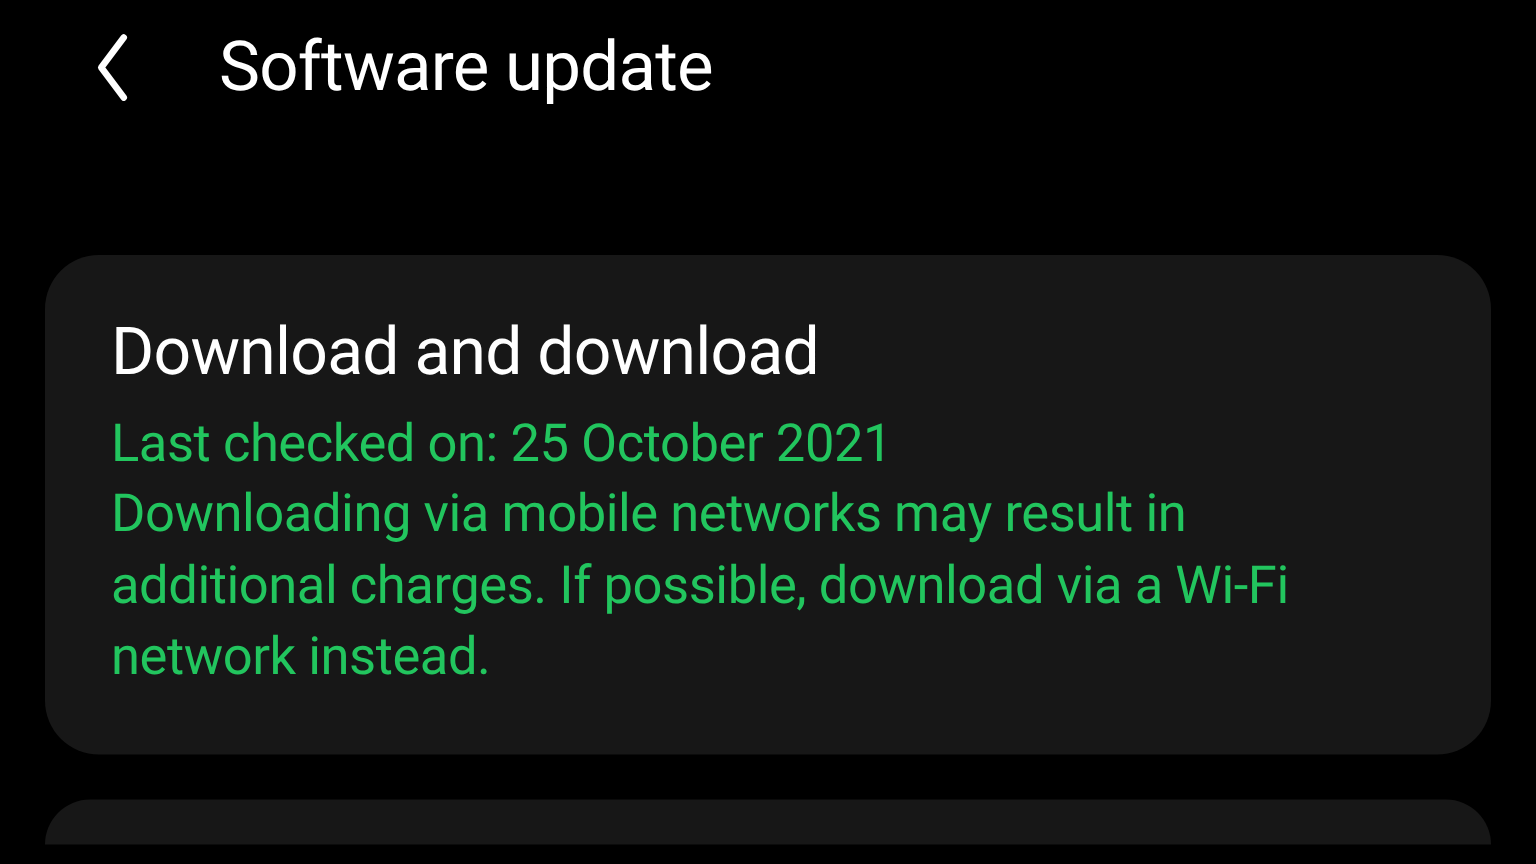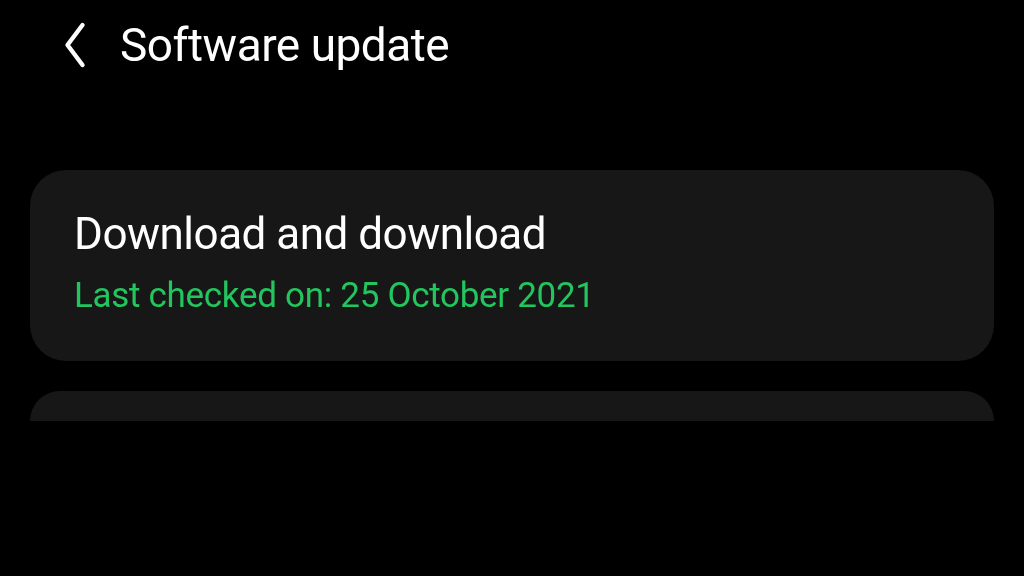--- a/index.html
+++ b/index.html
@@ -12,21 +12,21 @@
       width: 1024px;
       height: 576px;
       font-family: -apple-system, BlinkMacSystemFont, "Segoe UI", Roboto, sans-serif;
       overflow: hidden;
       color: #ffffff;
     }
     .header {
       display: flex;
       align-items: center;
       padding: 18px 28px 18px 60px;
-      gap: 30px;
+      gap: 56px;
     }
     .back-icon {
       display: flex;
       align-items: center;
       justify-content: center;
       cursor: pointer;
     }
     .back-icon svg {
       width: 30px;
       height: 50px;
@@ -76,16 +76,17 @@
     </svg>
   </div>
   <h1 class="page-title">Software update</h1>
 </div>
 
 <div class="content">
   <div class="card">
     <div class="card-title">Download and download</div>
     <div class="card-subtitle">
       <span>Last checked on: 25 October 2021</span><br>
+      <span>Downloading via mobile networks may result in additional charges. If possible, download via a Wi-Fi network instead.</span>
     </div>
   </div>
   <div class="next-card"></div>
 </div>
 
 </body></html>

